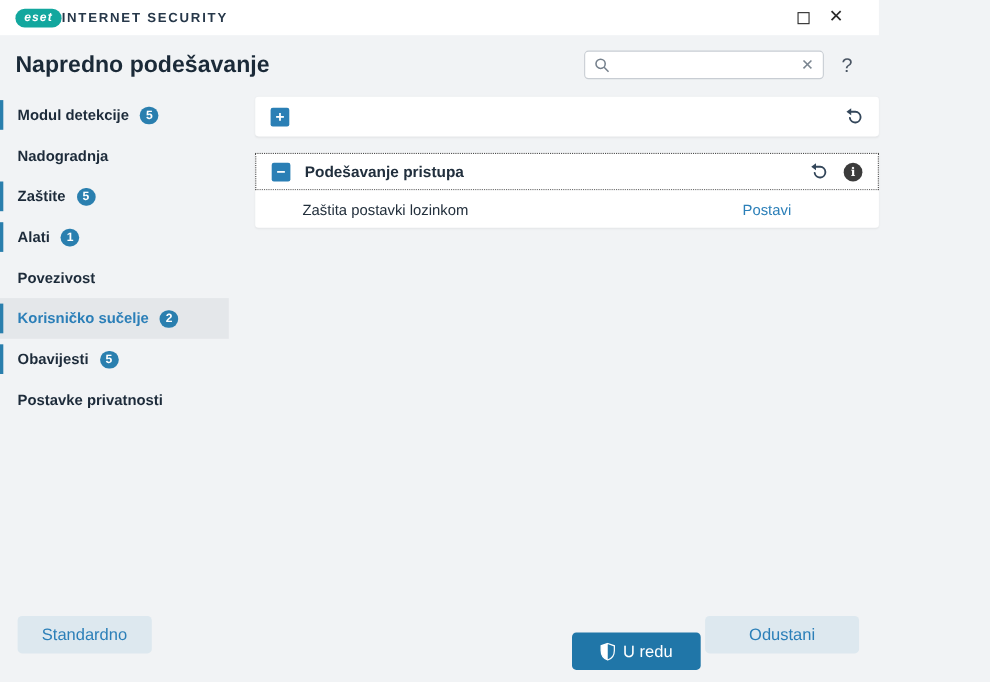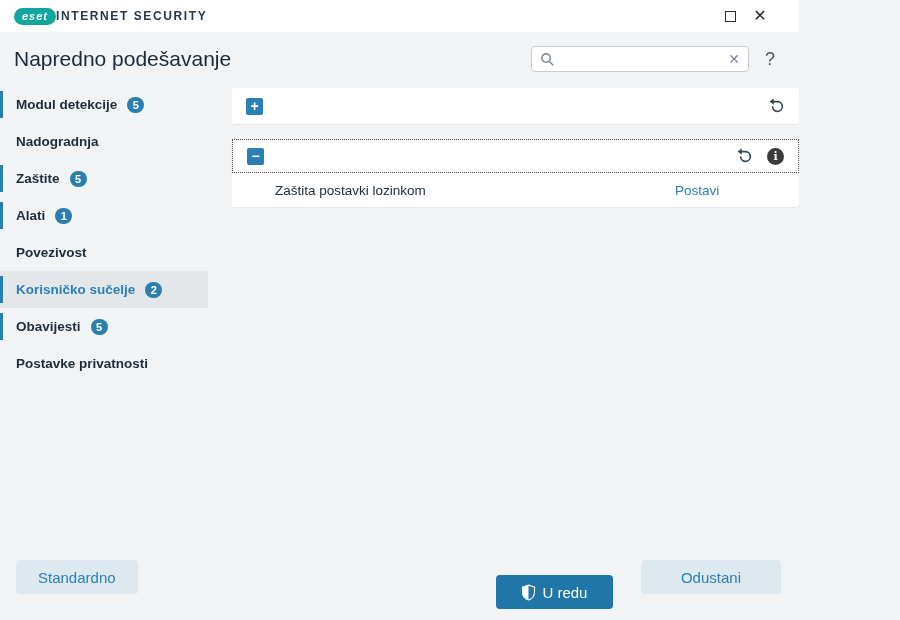--- a/index.html
+++ b/index.html
@@ -34,21 +34,21 @@
   .maximize-box {
     width: 11px; height: 11px; border: 1.5px solid #2a2a2a; display: inline-block;
   }
   .close-glyph { font-size: 16px; line-height: 1; }
 
   
   .header {
     height: 54px; display: flex; align-items: center; padding: 0 24px 0 14px;
     flex: 0 0 auto;
   }
-  .page-title { font-size: 21px; font-weight: normal; color: #1b2a38; text-align: right; }
+  .page-title { font-size: 21px; font-weight: bold; color: #1b2a38; text-align: right; }
   .search-box {
     margin-left: auto; width: 218px; height: 26px; background: #fff;
     border: 1px solid #c8cdd3; border-radius: 4px; display: flex; align-items: center;
     padding: 0 8px;
   }
   .search-box input {
     border: none; outline: none; flex: 1; font-size: 13px; background: transparent;
     min-width: 0; font-family: "Liberation Sans", sans-serif; color: #1c2b3a;
   }
   .search-clear { color: #7a8590; font-size: 14px; line-height: 1; cursor: default; }
@@ -102,21 +102,21 @@
     padding-left: 43px; border-radius: 0 0 3px 3px;
     box-shadow: 0 1px 2px rgba(0,0,0,0.06);
     gap: 48px;
   }
   .setting-label { font-size: 13.5px; color: #222f3c; width: 352px; flex: 0 0 auto; }
   .setting-link { font-size: 13.5px; color: #2b7fb8; cursor: pointer; }
 
   
   .footer {
     position: absolute; left: 16px; right: 18px; bottom: 11px;
-    display: flex; align-items: center; gap: 28px;
+    display: flex; align-items: center; gap: 4px;
   }
   .btn {
     height: 34px; border: none; border-radius: 4px; font-size: 15px;
     font-family: "Liberation Sans", sans-serif; cursor: pointer;
     display: inline-flex; align-items: center; justify-content: center; gap: 6px;
   }
   .btn.light { background: #dde8ef; color: #2b7fb8; }
   .btn.primary { background: #2076a8; color: #ffffff; margin-top: 30px; }
   .btn-standardno { min-width: 118px; padding: 0 22px; }
   .btn-okredu { min-width: 117px; padding: 0 18px; }
@@ -204,20 +204,21 @@
           </span>
         </div>
       </div>
 
       <div class="gap-15"></div>
 
       <div>
         <div class="card" style="border-radius:0;">
           <div class="section-header focused">
             <span class="toggle">−</span>
+            <span class="section-title">Podešavanje pristupa</span>
             <span class="icon-right">
               <span class="undo-btn">
                 <svg width="18" height="18" viewBox="0 0 18 18">
                   <path d="M6 4.6 H10.6 A4.9 4.9 0 1 1 5.6 10.2" fill="none" stroke="#33465a" stroke-width="1.7" stroke-linecap="round"></path>
                   <path d="M6.8 1.5 L2.5 4.6 L6.8 7.7 Z" fill="#33465a"></path>
                 </svg>
               </span>
               <span class="info-dot">i</span>
             </span>
           </div>

